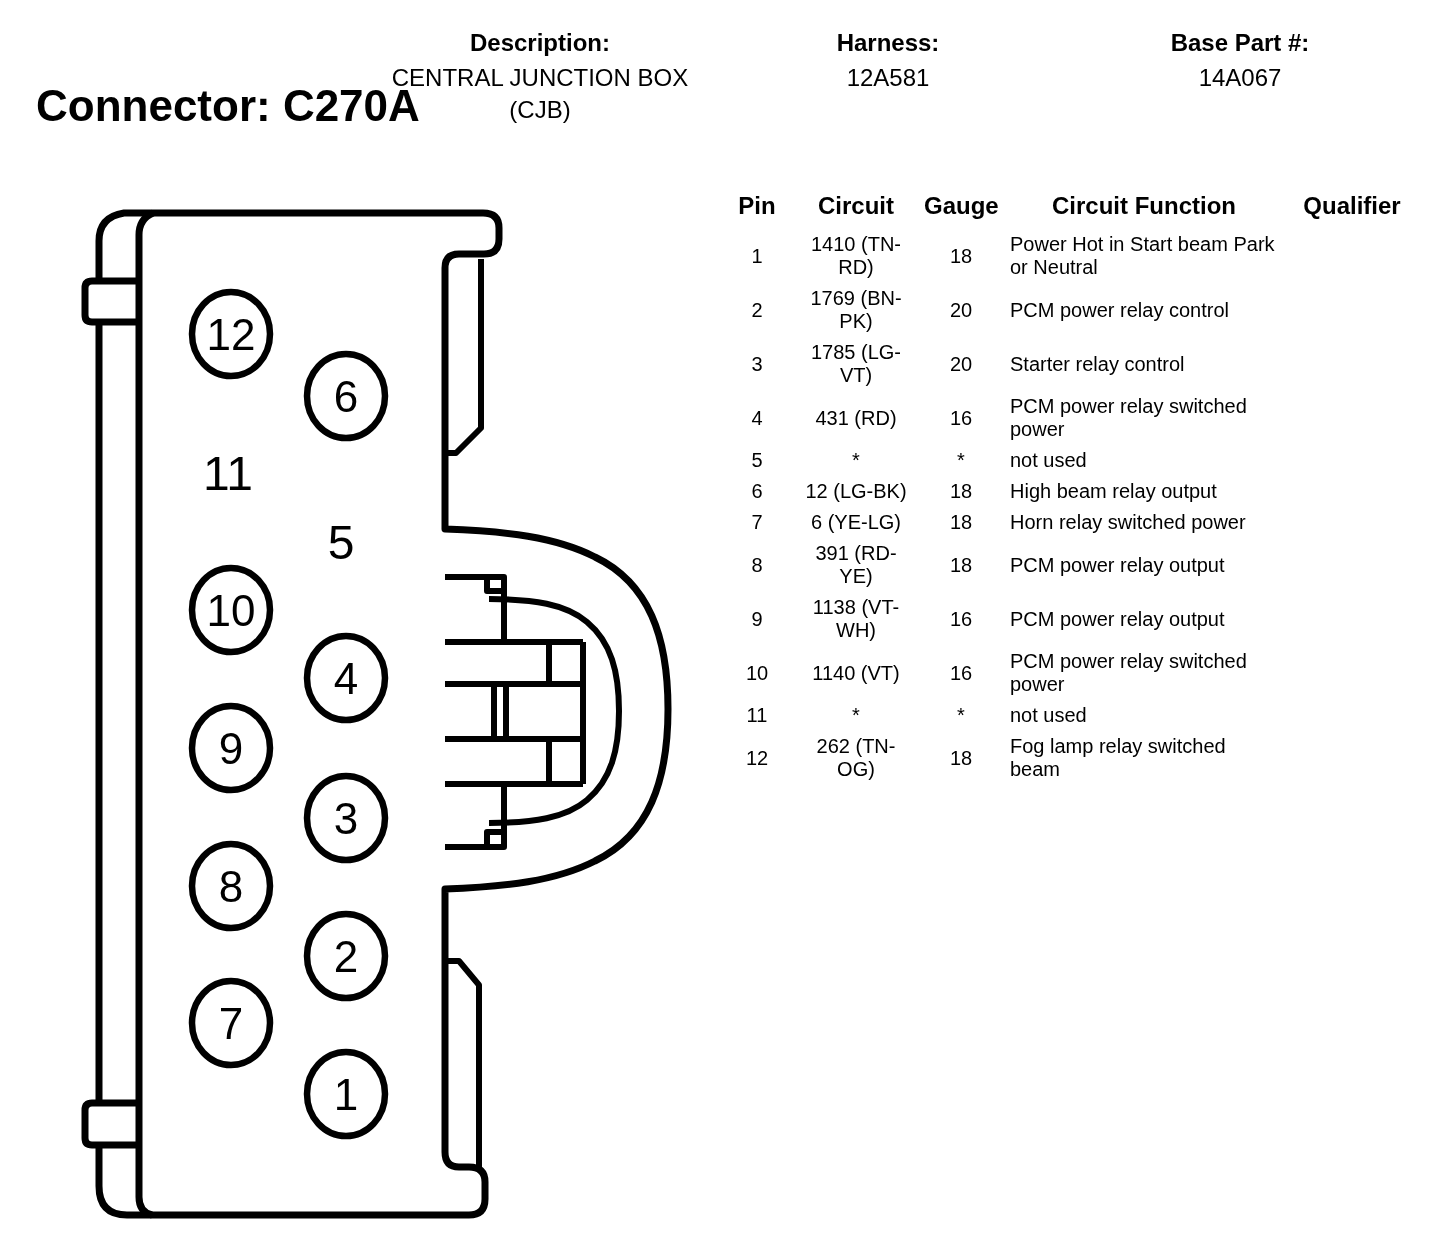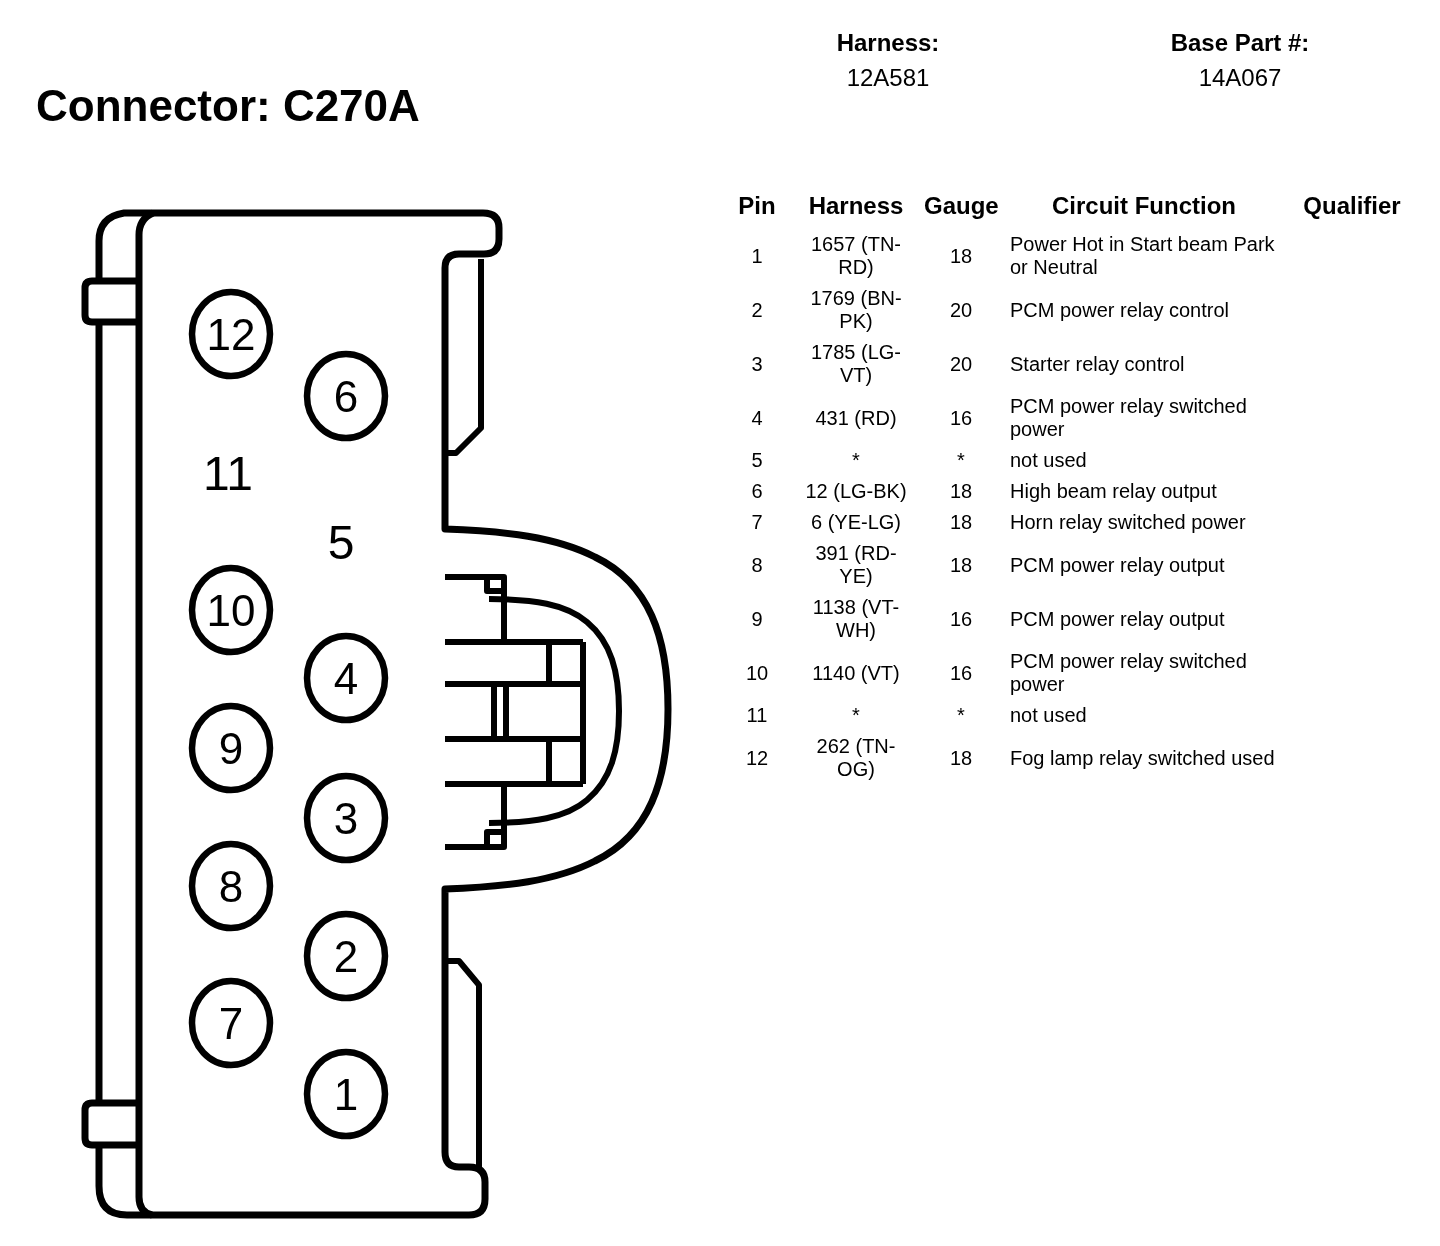--- a/index.html
+++ b/index.html
@@ -31,20 +31,24 @@
   .c.pin,.c.circuit,.c.gauge,.c.qual{text-align:center;}
   .c.func{text-align:left;}
 </style>
 </head>
 <body>
 
 <div class="canvas">
 
   <div class="hdr-title">Connector: C270A</div>
 
+  <div class="hdr-block" id="desc-block">
+    <div class="lbl">Description:</div>
+    <div class="val">CENTRAL JUNCTION BOX (CJB)</div>
+  </div>
 
   <div class="hdr-block" id="harness-block">
     <div class="lbl">Harness:</div>
     <div class="val">12A581</div>
   </div>
 
   <div class="hdr-block" id="basepart-block">
     <div class="lbl">Base Part #:</div>
     <div class="val">14A067</div>
   </div>
@@ -104,29 +108,29 @@
         <ellipse cx="346" cy="956" rx="39" ry="42"></ellipse>
         <text x="346" y="972" font-size="44">2</text>
         <ellipse cx="346" cy="1094" rx="39" ry="42"></ellipse>
         <text x="346" y="1110" font-size="44">1</text>
       </g>
   </svg>
 
   <div class="pin-table">
     <div class="trow thead">
       <div class="c">Pin</div>
-      <div class="c">Harness</div>
+      <div class="c">Circuit</div>
       <div class="c">Gauge</div>
       <div class="c">Circuit Function</div>
       <div class="c">Qualifier</div>
     </div>
     <div class="tbody" id="table-body">
   <div class="trow">
     <div class="c pin">1</div>
-    <div class="c circuit">1657 (TN-RD)</div>
+    <div class="c circuit">1410 (TN-RD)</div>
     <div class="c gauge">18</div>
     <div class="c func">Power Hot in Start beam Park or Neutral</div>
     <div class="c qual"></div>
   </div>
 
   <div class="trow">
     <div class="c pin">2</div>
     <div class="c circuit">1769 (BN-PK)</div>
     <div class="c gauge">20</div>
     <div class="c func">PCM power relay control</div>
@@ -202,19 +206,19 @@
     <div class="c circuit">*</div>
     <div class="c gauge">*</div>
     <div class="c func">not used</div>
     <div class="c qual"></div>
   </div>
 
   <div class="trow">
     <div class="c pin">12</div>
     <div class="c circuit">262 (TN-OG)</div>
     <div class="c gauge">18</div>
-    <div class="c func">Fog lamp relay switched used</div>
+    <div class="c func">Fog lamp relay switched beam</div>
     <div class="c qual"></div>
   </div>
 </div>
   </div>
 
 </div>
 
 </body></html>

